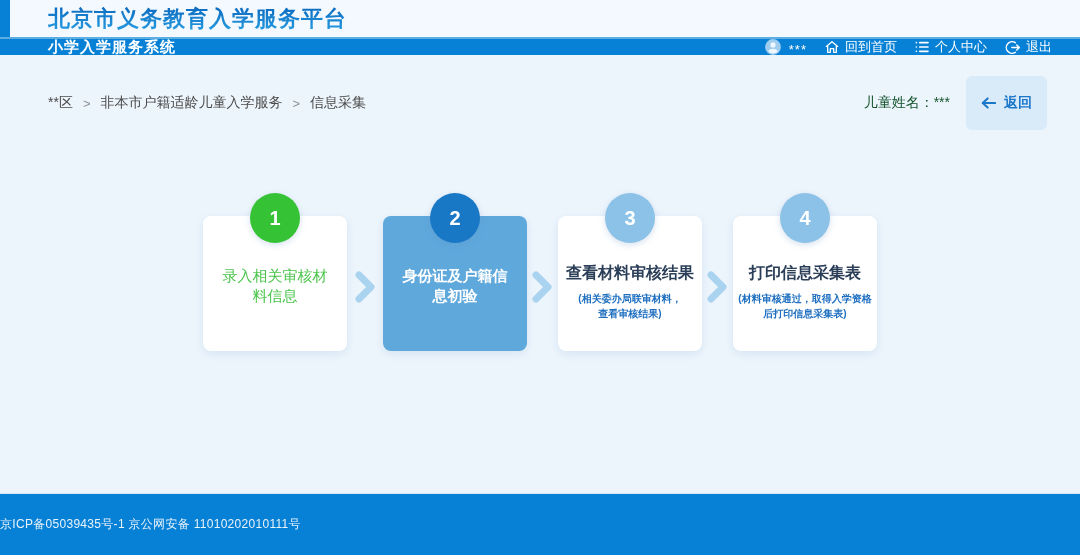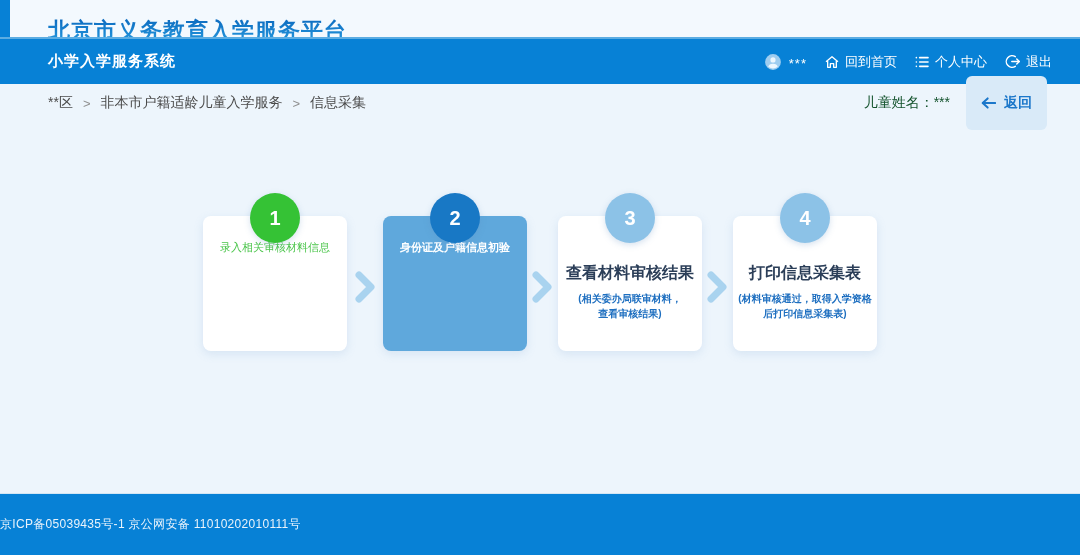--- a/index.html
+++ b/index.html
@@ -6,28 +6,28 @@
   body{
     width:1080px;height:555px;position:relative;overflow:hidden;
     background:#edf5fc;
     font-family:"Liberation Sans","DejaVu Sans",sans-serif;
     -webkit-font-smoothing:antialiased;
   }
   
   .topbar{position:absolute;left:0;top:0;width:1080px;height:37px;background:#f3f9fe;}
   .edge-deco{position:absolute;left:0;top:0;width:10px;height:37px;background:#0781d6;}
   .platform-title{
-    position:absolute;left:48px;top:12px;height:37px;line-height:38px;
+    position:absolute;left:48px;top:0;height:37px;line-height:38px;
     font-size:22px;font-weight:bold;letter-spacing:1px;
     background:linear-gradient(180deg,#0d6cc0 20%,#2ba4e6 95%);
     -webkit-background-clip:text;background-clip:text;color:transparent;
   }
   
   .navbar{
-    position:absolute;left:0;top:37px;width:1080px;height:47px;background:#0781d6;
+    position:absolute;left:0;top:37px;width:1080px;height:18px;background:#0781d6;
     border-top:2px solid #5cade2;box-sizing:border-box;
     display:flex;align-items:center;justify-content:space-between;
   }
   .system-title{margin-left:48px;color:#ffffff;font-size:15px;font-weight:bold;letter-spacing:1px;}
   .nav-right{display:flex;align-items:center;margin-right:28px;color:#ffffff;font-size:13px;}
   .nav-item{display:flex;align-items:center;gap:5px;margin-left:17px;cursor:pointer;}
   .nav-item svg{display:block;}
   .nav-user{display:flex;align-items:center;gap:6px;}
   .stars{font-size:13px;letter-spacing:1px;position:relative;top:2px;}
   
@@ -55,21 +55,21 @@
   .card-1{left:203px;} .card-2{left:383px;} .card-3{left:558px;} .card-4{left:733px;}
   .step-circle{
     position:absolute;top:193px;width:50px;height:50px;border-radius:50%;
     color:#ffffff;font-size:20px;font-weight:bold;line-height:50px;text-align:center;
     z-index:3;box-shadow:0 2px 6px rgba(90,140,190,.25);
   }
   .circle-1{left:250px;background:#35c235;}
   .circle-2{left:430px;background:#1878c5;}
   .circle-3{left:605px;background:#8cc2e7;}
   .circle-4{left:780px;background:#8cc2e7;}
-  .step-title{padding:0 8px;margin-top:24px;font-size:11px;line-height:1.35;font-weight:500;}
+  .step-title{padding:0 16px;margin-top:50px;font-size:15px;line-height:1.35;font-weight:500;}
   .card-1 .step-title{color:#4bc54b;}
   .card-2 .step-title{color:#ffffff;font-weight:bold;}
   .card-3 .step-title,.card-4 .step-title{margin-top:46px;padding:0 6px;font-size:16px;font-weight:bold;color:#2b3e58;}
   .step-sub{margin-top:7px;font-size:10px;font-weight:bold;color:#1e6fc0;line-height:1.55;}
   .step-sub span{display:block;white-space:nowrap;}
   .step-arrow{position:absolute;top:271px;width:20px;height:32px;}
   .arrow-1{left:355px;} .arrow-2{left:532px;} .arrow-3{left:707px;}
   
   .footer{
     position:absolute;left:0;top:493px;width:1080px;height:62px;background:#0781d6;

